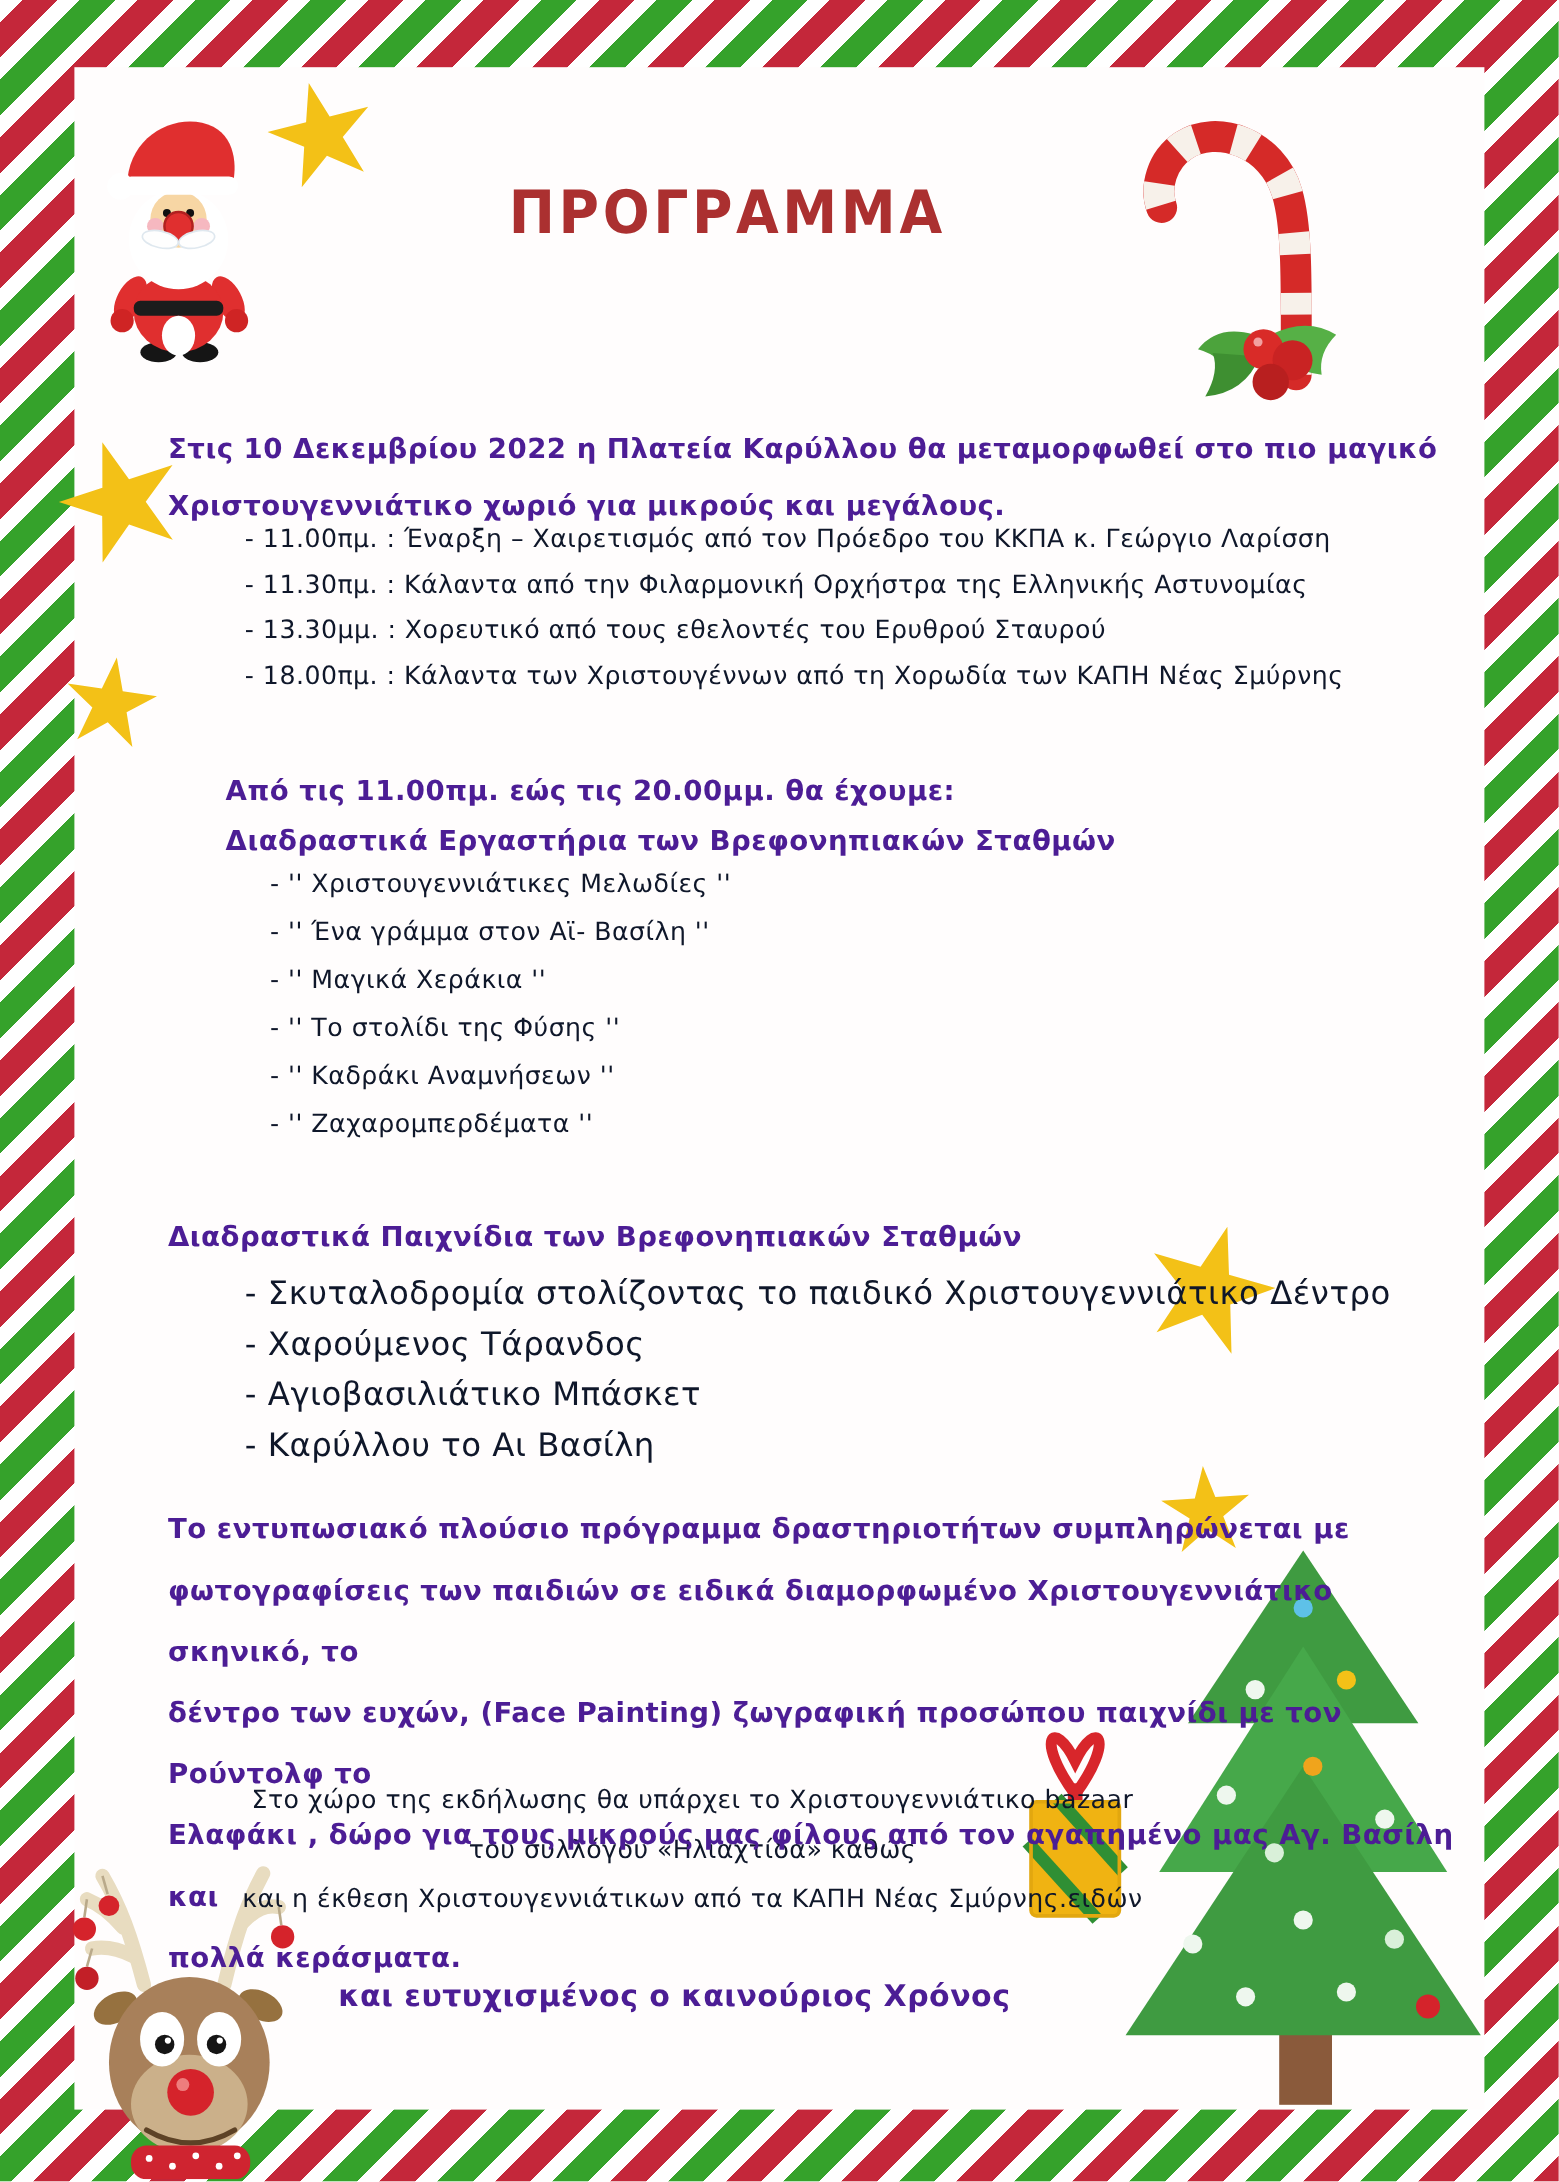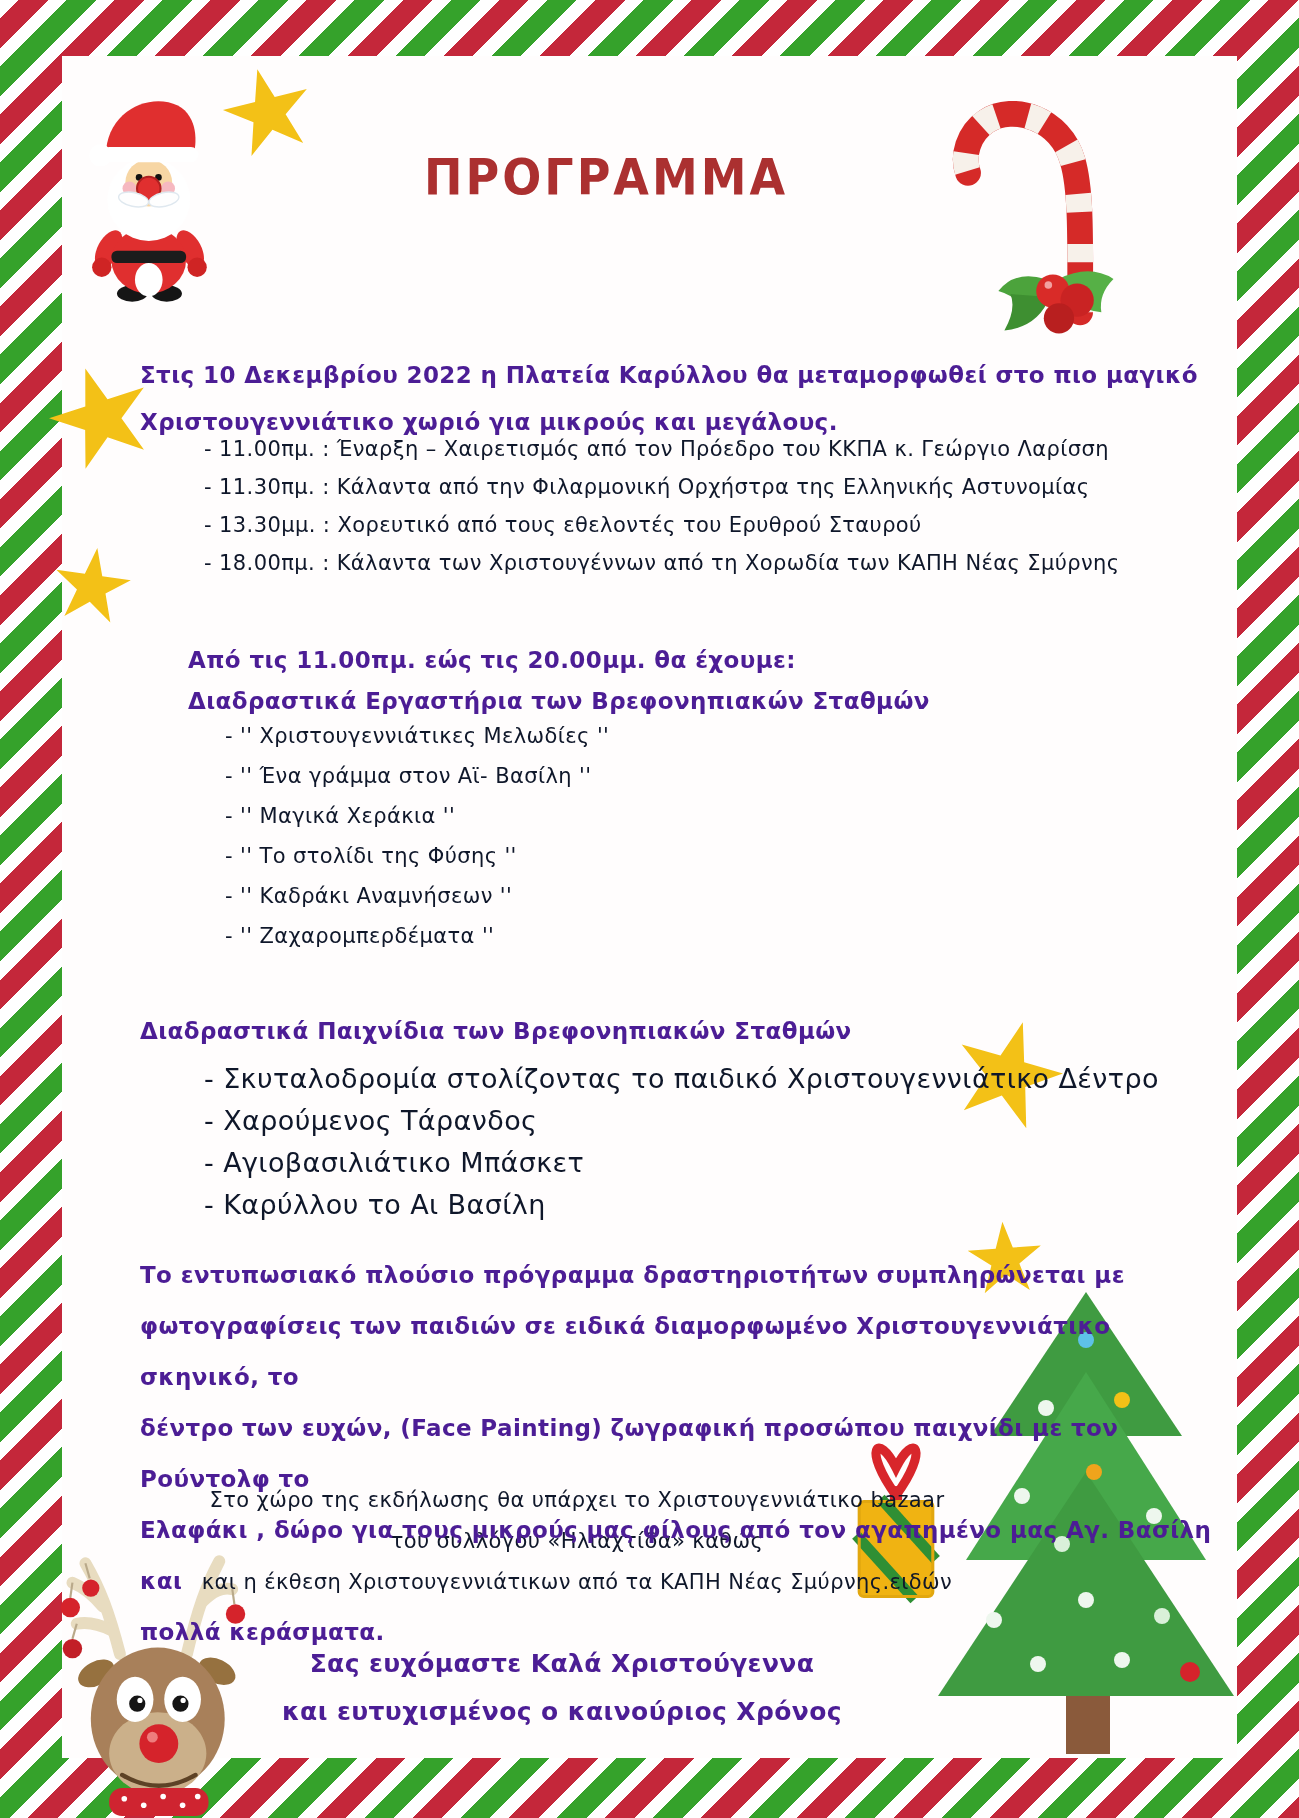--- a/index.html
+++ b/index.html
@@ -241,17 +241,16 @@
 
   <div class="para description dark">
     <div>Το εντυπωσιακό πλούσιο πρόγραμμα δραστηριοτήτων συμπληρώνεται με</div>
     <div>φωτογραφίσεις των παιδιών σε ειδικά διαμορφωμένο Χριστουγεννιάτικο σκηνικό, το</div>
     <div>δέντρο των ευχών, (Face Painting) ζωγραφική προσώπου παιχνίδι με τον Ρούντολφ το</div>
     <div>Ελαφάκι , δώρο για τους μικρούς μας φίλους από τον αγαπημένο μας Αγ. Βασίλη και</div>
     <div>πολλά κεράσματα.</div>
   </div>
 
   <div class="para closing dark">
-    <div>Σας ευχόμαστε Καλά Χριστούγεννα</div>
     <div>και ευτυχισμένος ο καινούριος Χρόνος</div>
   </div>
 
 </div>
 
 </body></html>

